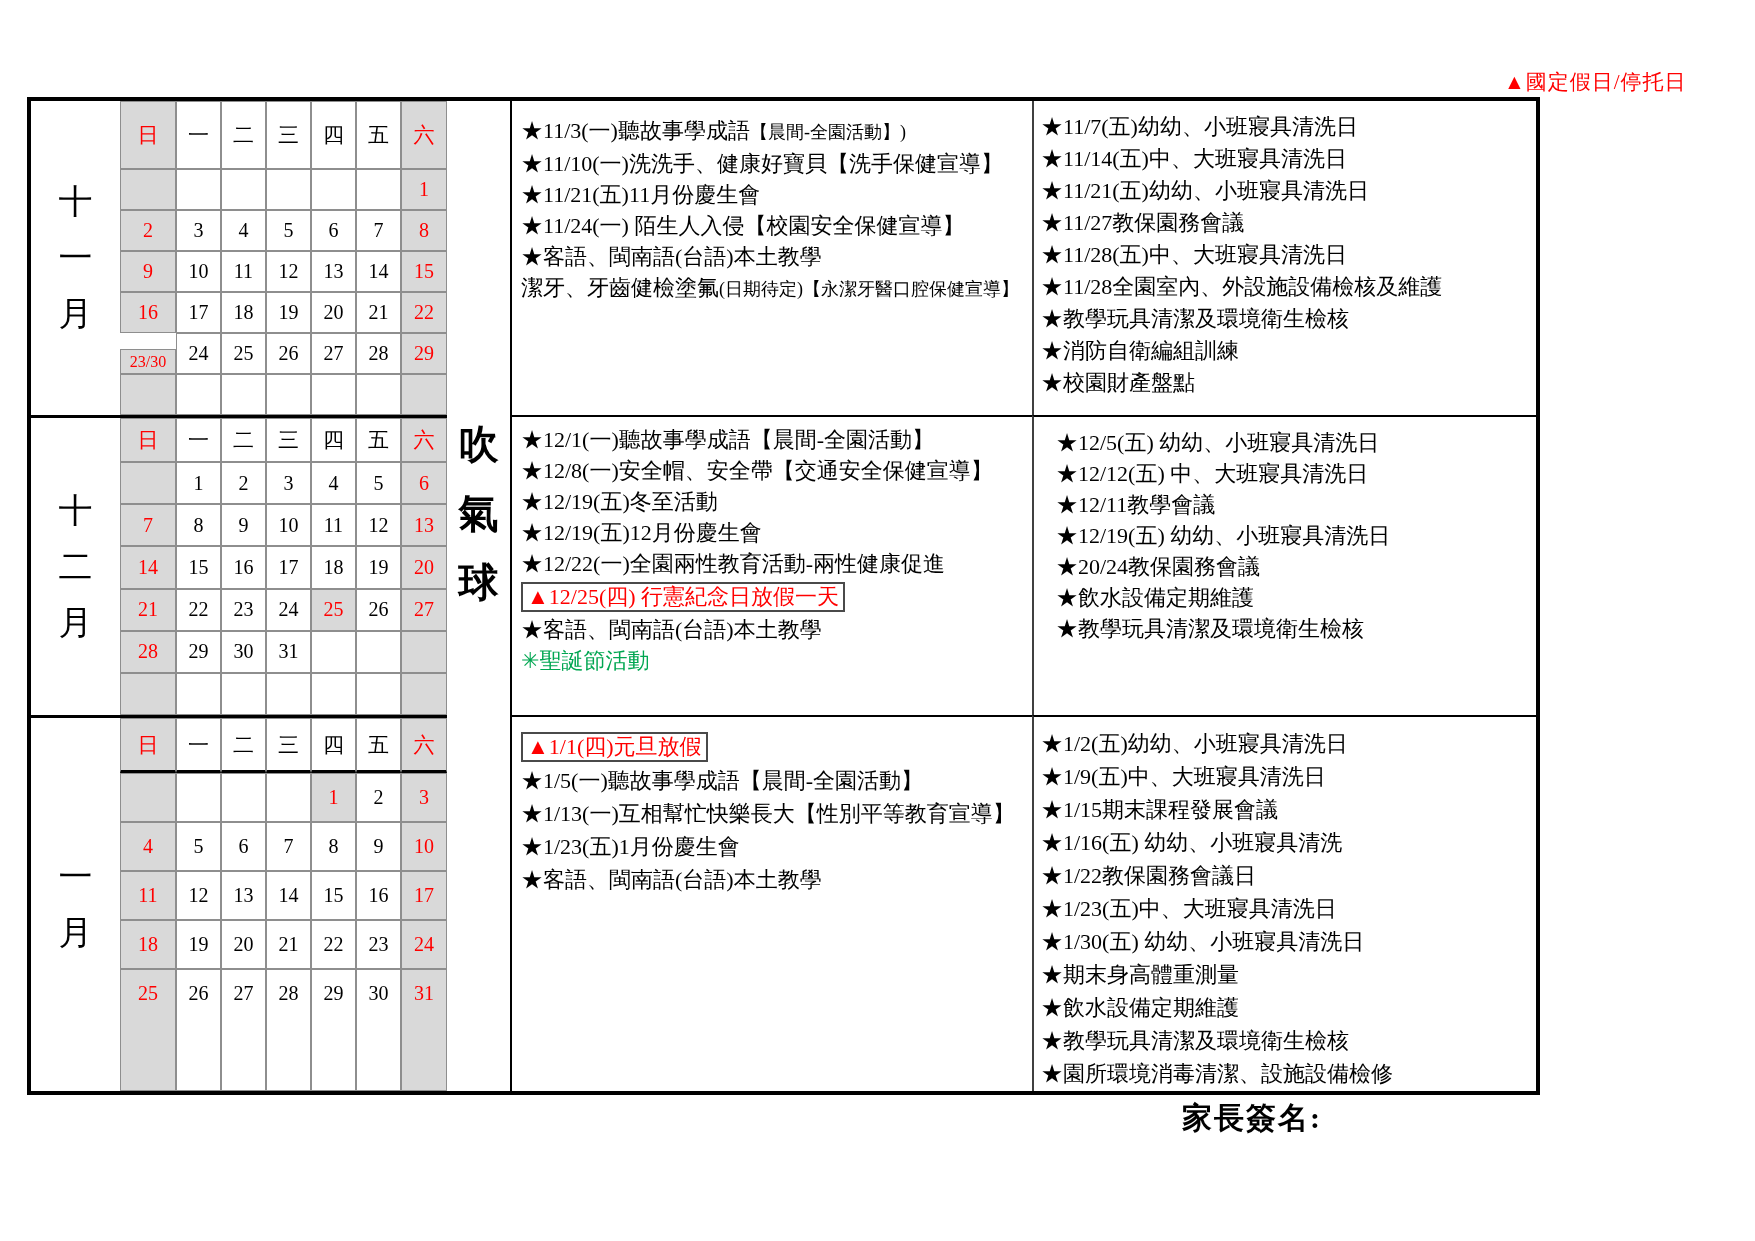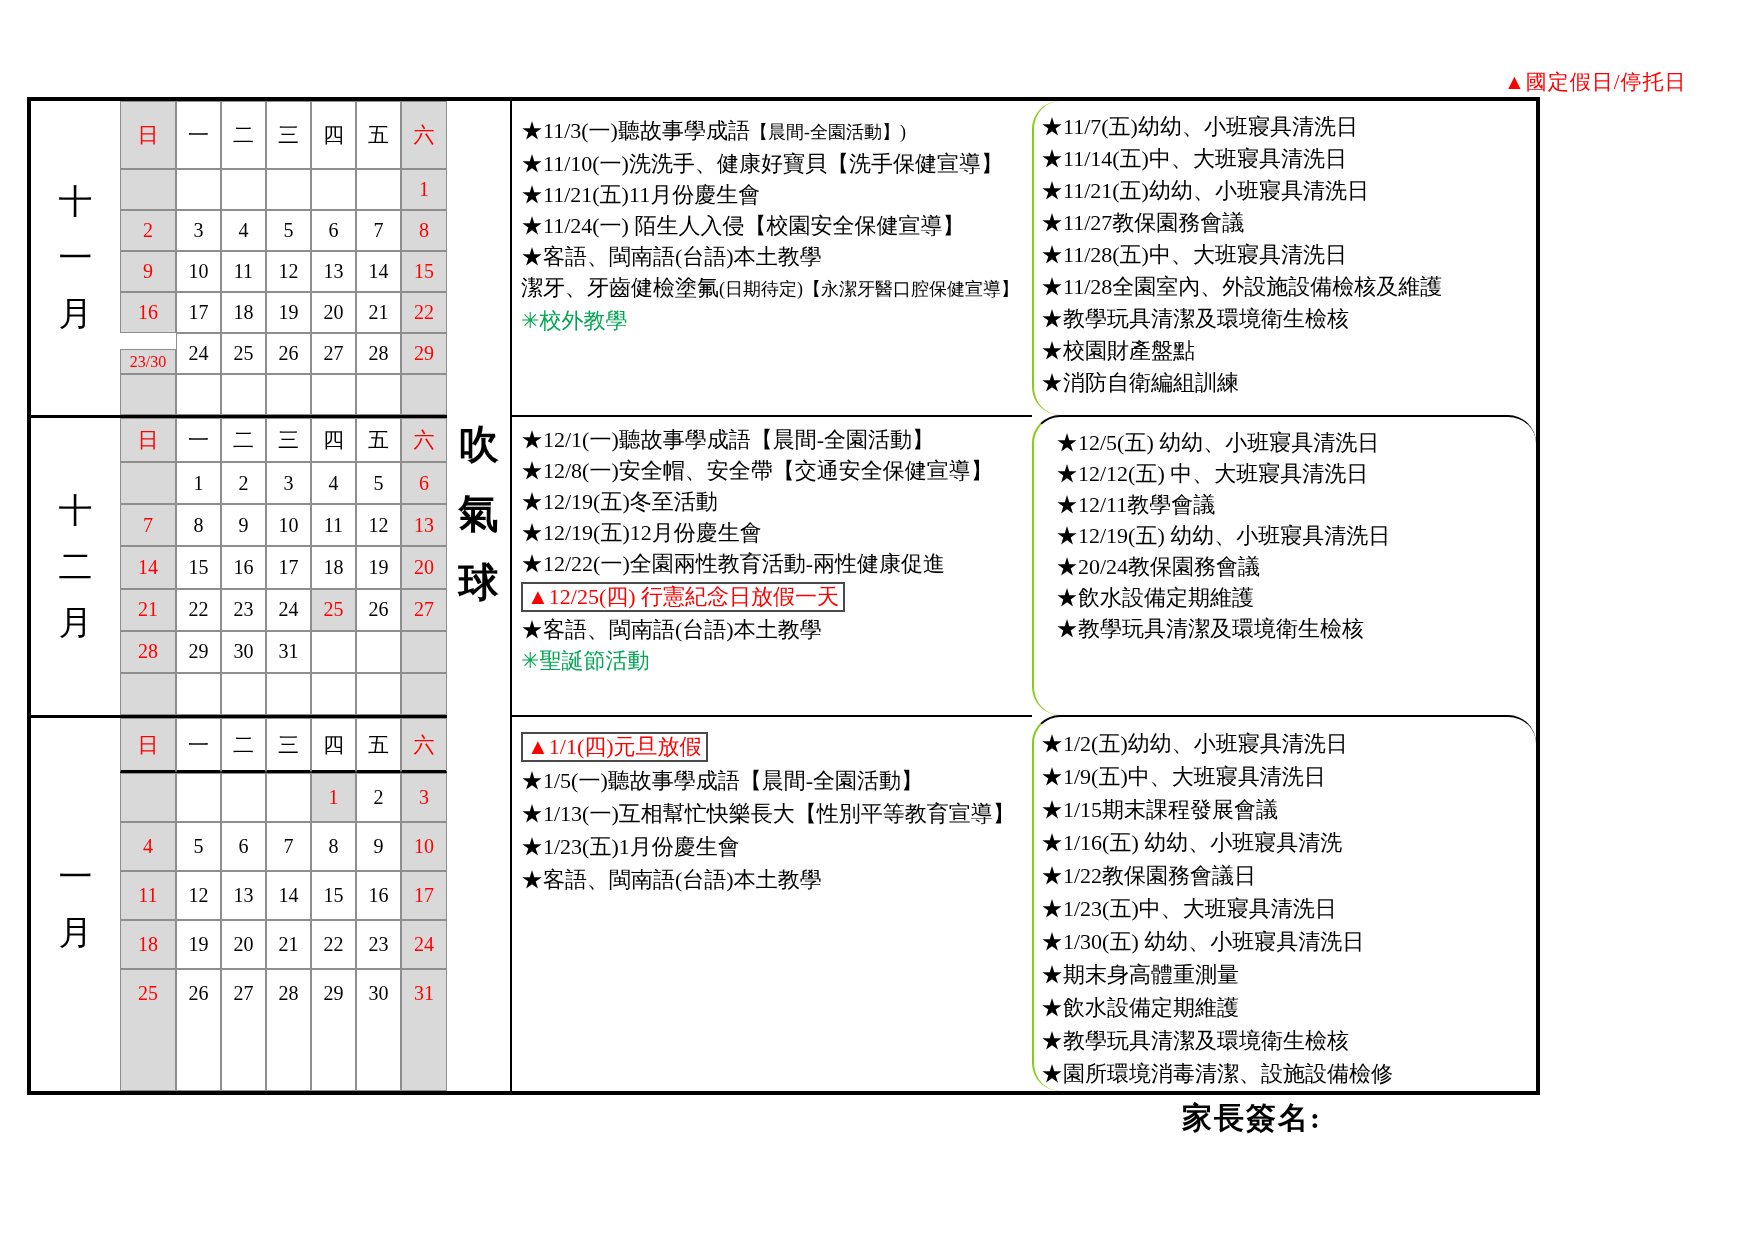--- a/index.html
+++ b/index.html
@@ -18,21 +18,21 @@
     border:4px solid #000;display:grid;
     grid-template-columns:89px 327px 65px 520px 504px;
     grid-template-rows:314px 300px 376px;background:#fff;
   }
   .c-label{grid-column:1;display:flex;flex-direction:column;align-items:center;justify-content:center;gap:10px;font-size:34px;box-sizing:border-box;}
   .c-cal{grid-column:2;box-sizing:border-box;}
   .c-mid{grid-column:3;grid-row:1/4;border-right:2px solid #000;box-sizing:border-box;
          display:flex;flex-direction:column;align-items:center;justify-content:center;gap:14px;
          padding-bottom:165px;font-weight:bold;font-size:40px;}
   .c-acts{grid-column:4;box-sizing:border-box;padding:13px 0 0 9px;}
-  .c-admin{grid-column:5;border-left:2px solid #84cc16;box-sizing:border-box;padding:10px 0 0 7px;border-radius:28px;}
+  .c-admin{grid-column:5;border-left:2px solid #404040;box-sizing:border-box;padding:10px 0 0 7px;}
   .r0{grid-row:1}.r1{grid-row:2}.r2{grid-row:3}
   .r1.c-label,.r1.c-cal,.r2.c-label,.r2.c-cal{border-top:3px solid #000;}
   .r1.c-acts,.r1.c-admin,.r2.c-acts,.r2.c-admin{border-top:2px solid #000;}
 
   .calgrid{display:grid;width:100%;height:100%;box-sizing:border-box;
            grid-template-columns:56px 45px 45px 45px 45px 45px 46px;}
   .g0{grid-template-rows:68px repeat(6,1fr);}
   .g1{grid-template-rows:44px repeat(6,1fr);}
   .g2{grid-template-rows:55px 49px 49px 49px 49px 1fr;}
   .dc{border:1px solid #8e8e8e;box-sizing:border-box;display:flex;align-items:center;justify-content:center;font-size:20px;}
@@ -123,32 +123,31 @@
           <div class="dc we redtxt"></div>
         </div>
       </div>
     <div class="c-acts r0 m0">
         <div class="act-line"><span>★11/3(一)聽故事學成語</span><span class="seg-sm">【晨間-全園活動】)</span></div>
         <div class="act-line"><span>★11/10(一)洗洗手、健康好寶貝【洗手保健宣導】</span></div>
         <div class="act-line"><span>★11/21(五)11月份慶生會</span></div>
         <div class="act-line"><span>★11/24(一) 陌生人入侵【校園安全保健宣導】</span></div>
         <div class="act-line"><span>★客語、閩南語(台語)本土教學</span></div>
         <div class="act-line"><span>潔牙、牙齒健檢塗氟</span><span class="seg-sm">(日期待定)</span><span class="seg-sm">【永潔牙醫口腔保健宣導】</span></div>
-        <div class="act-line green"><span>✳校外教學</span></div>
       </div>
     <div class="c-admin r0 m0">
         <div class="admin-line">★11/7(五)幼幼、小班寢具清洗日</div>
         <div class="admin-line">★11/14(五)中、大班寢具清洗日</div>
         <div class="admin-line">★11/21(五)幼幼、小班寢具清洗日</div>
         <div class="admin-line">★11/27教保園務會議</div>
         <div class="admin-line">★11/28(五)中、大班寢具清洗日</div>
         <div class="admin-line">★11/28全園室內、外設施設備檢核及維護</div>
         <div class="admin-line">★教學玩具清潔及環境衛生檢核</div>
+        <div class="admin-line">★消防自衛編組訓練</div>
         <div class="admin-line">★校園財產盤點</div>
-        <div class="admin-line">★消防自衛編組訓練</div>
       </div>
 
     <div class="c-label r1 m1">
         <div>十</div>
         <div>二</div>
         <div>月</div>
       </div>
     <div class="c-cal r1 m1">
         <div class="calgrid g1">
           <div class="dc hdr we redtxt">日</div>

